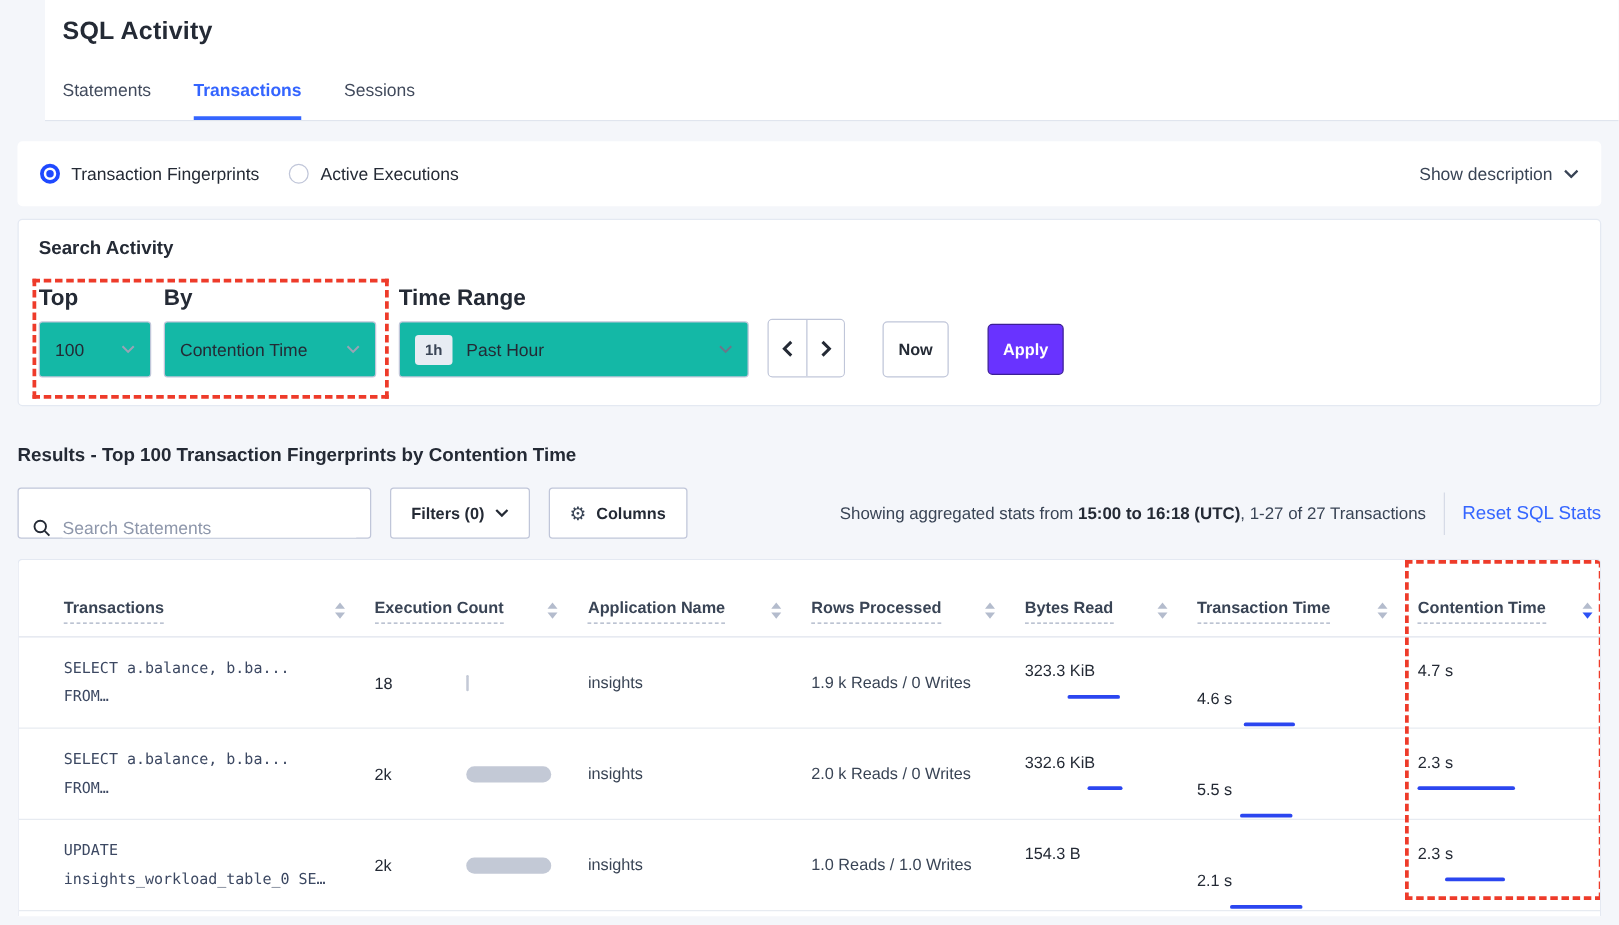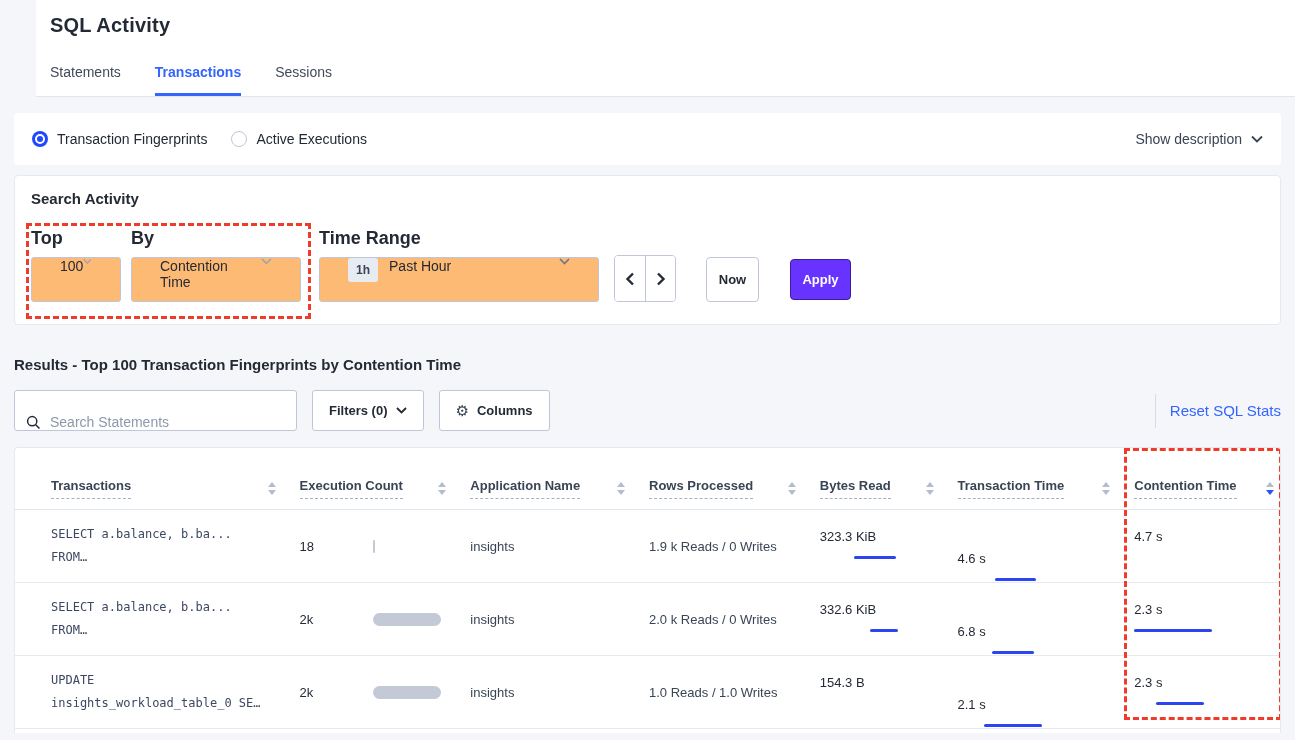--- a/index.html
+++ b/index.html
@@ -23,22 +23,22 @@
   .radio.checked::after { content:''; position:absolute; inset:3px; border-radius:50%; border:2px solid #fff; }
   .show-desc { margin-left:auto; display:flex; align-items:center; gap:9px; font-size:14px; color:#394455; cursor:pointer; }
 
   
   .criteria { position:relative; margin:10px 14px 0 14px; height:150px; background:#fff;
     border:1px solid #e4e9f2; border-radius:4px; padding:14px 16px 0 16px; }
   .criteria-title { font-size:15px; font-weight:700; color:#242a35; }
   .form-row { display:flex; align-items:flex-end; margin-top:21px; }
   .fgroup { display:flex; flex-direction:column; }
   .flabel { font-size:18px; font-weight:700; color:#242a35; margin-bottom:8px; }
-  .select { height:45px; background:#fdba74; border:1px solid #c0c6d9; border-radius:3px;
-    display:flex; align-items:flex-start; padding:0 28px; cursor:pointer; font-size:14px; color:#242a35; }
+  .select { height:45px; background:#14b8a6; border:1px solid #c0c6d9; border-radius:3px;
+    display:flex; align-items:center; padding:0 12px; cursor:pointer; font-size:14px; color:#242a35; }
   .select .chev { margin-left:auto; }
   .g-top { width:90px; margin-right:10px; }
   .g-by  { width:170px; margin-right:18px; }
   .g-tr  { width:280px; }
   .badge-1h { background:#e7ecf3; border-radius:3px; font-size:12px; font-weight:700; color:#394455;
     padding:5px 8px; margin-right:11px; }
   .arrow-group { display:flex; margin-left:15px; border:1px solid #c0c6d9; border-radius:4px; overflow:hidden; background:#fff; }
   .arrow-btn { width:30px; height:45px; display:flex; align-items:center; justify-content:center; cursor:pointer; background:#fff; }
   .arrow-btn + .arrow-btn { border-left:1px solid #c0c6d9; }
   .now-btn { margin-left:30px; width:53px; height:45px; background:#fff; border:1px solid #c0c6d9; border-radius:4px;
@@ -191,20 +191,23 @@
     <span>Filters (0)</span>
     <svg width="11" height="7" viewBox="0 0 11 7">
         <path d="M1 1 L5.5 5.5 L10 1" fill="none" stroke="#242a35" stroke-width="1.8"></path>
       </svg>
   </div>
   <div class="tool-btn">
     <span class="gear-glyph">⚙</span>
     <span>Columns</span>
   </div>
   <div class="stats-area">
+    <div class="stats-text">
+      <span>Showing aggregated stats from </span><b>15:00 to 16:18 (UTC)</b><span>, 1-27 of 27 Transactions</span>
+    </div>
     <div class="v-divider"></div>
     <div class="reset-link">Reset SQL Stats</div>
   </div>
 </div>
 
 <div class="table-panel">
   <div class="thead">
     <div class="th c1">
       <span class="th-label">Transactions</span>
       <span class="sort">
@@ -311,21 +314,21 @@
       <span class="cell-text">2.0 k Reads / 0 Writes</span>
     </div>
     <div class="c5">
       <div class="metric">
         <span class="val">332.6 KiB</span>
         <span class="bar-track"><span class="bar" style="width: 74px; margin-left: 0px;"></span><span class="line" style="left: 50px; width: 28px;"></span></span>
       </div>
     </div>
     <div class="c6">
       <div class="metric">
-        <span class="val">6.8 s</span>
+        <span class="val">5.5 s</span>
         <span class="bar-track"><span class="bar" style="width: 58px; margin-left: 0px;"></span><span class="line" style="left: 34px; width: 42px;"></span></span>
       </div>
     </div>
     <div class="c7">
       <div class="metric">
         <span class="val">2.3 s</span>
         <span class="bar-track"><span class="bar" style="width: 31px; margin-left: 0px;"></span><span class="line" style="left: 0px; width: 78px;"></span></span>
       </div>
     </div>
   </div>

